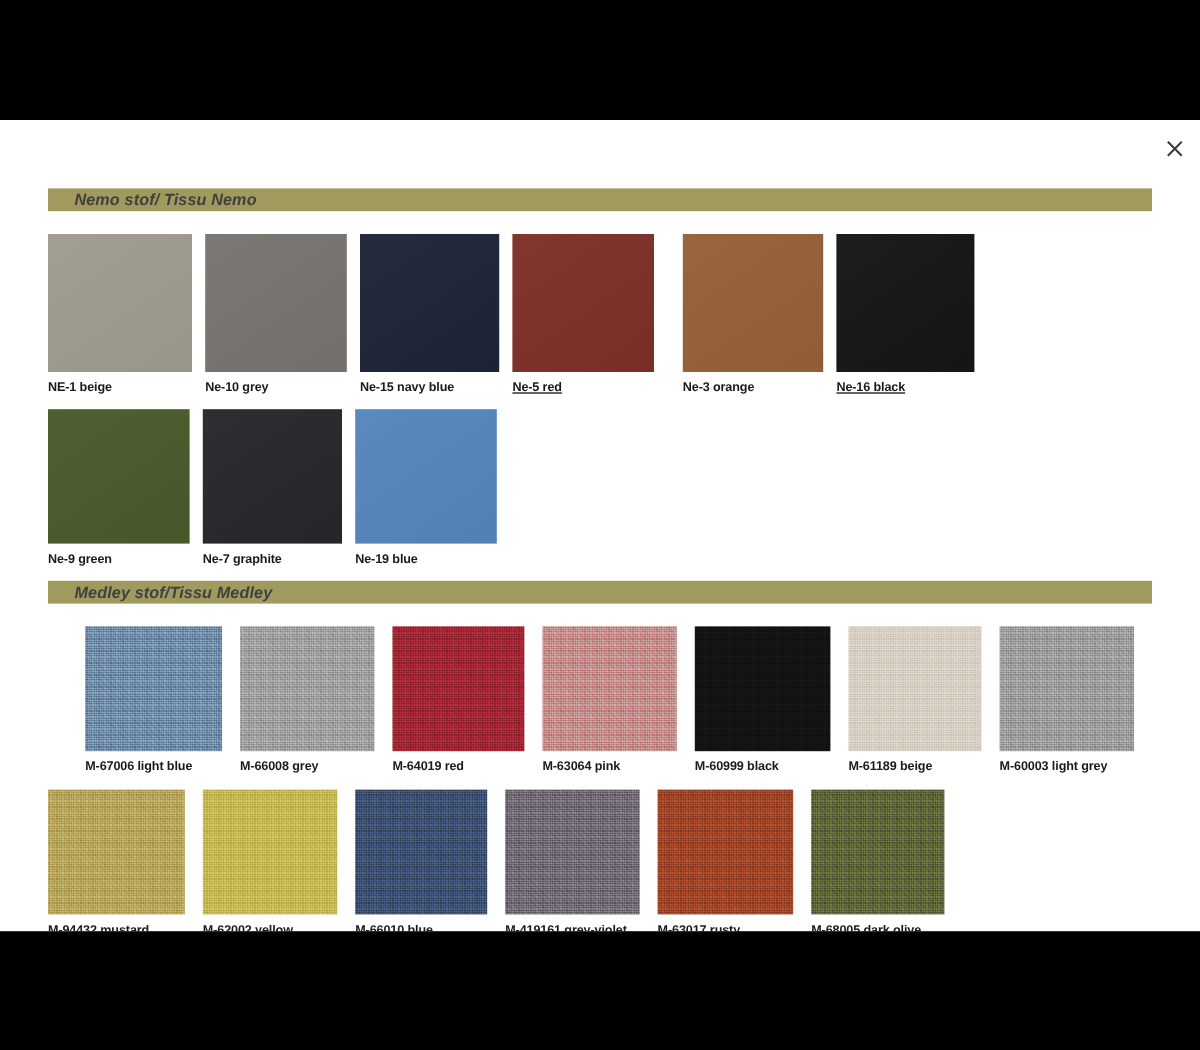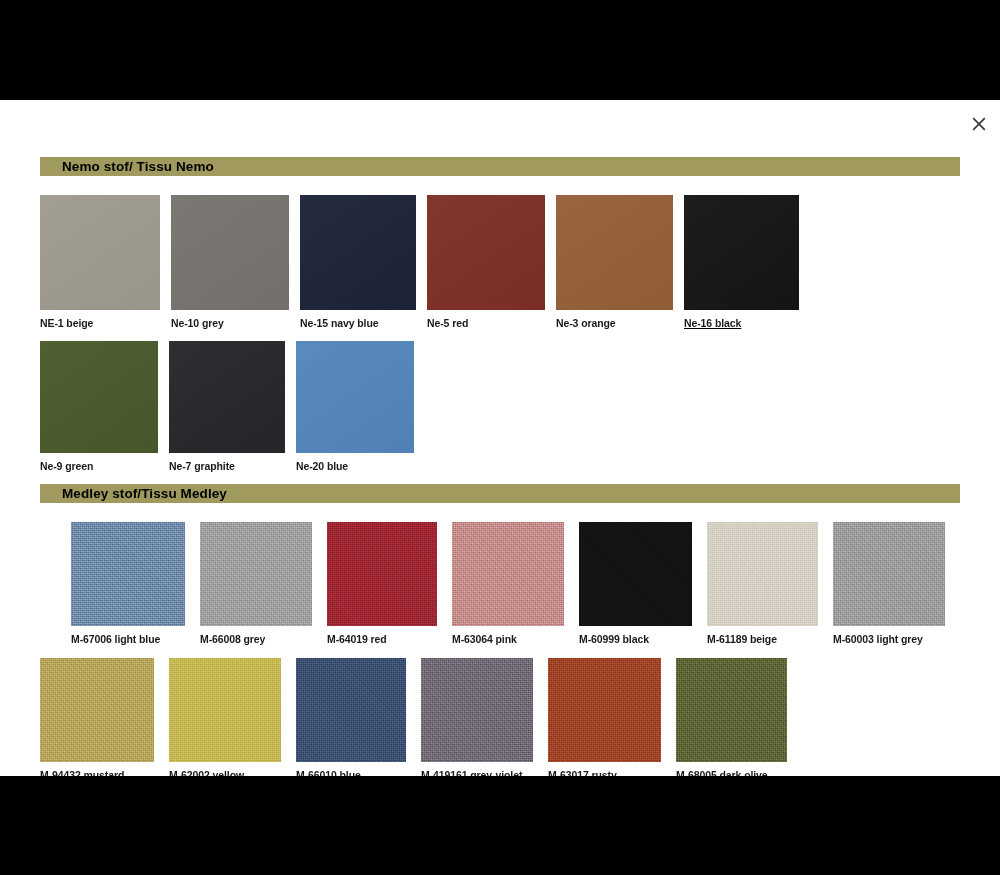--- a/index.html
+++ b/index.html
@@ -57,21 +57,22 @@
   .section-header {
     background: #a09a5e;
     height: 19px;
     display: flex;
     align-items: center;
     padding-left: 22px;
     box-sizing: border-box;
     margin-bottom: 19px;
   }
   .section-header .section-title {
-    color: #000000;
+    color: #404040;
+    font-style: italic;
     font-weight: bold;
     font-size: 13.5px;
     letter-spacing: 0.1px;
     white-space: nowrap;
   }
 
   .swatch-row {
     display: flex;
     align-items: flex-start;
     margin-bottom: 0;
@@ -143,21 +144,21 @@
               <div class="swatch-label">NE-1 beige</div>
             </div>
             <div class="swatch-cell" style="margin-right: 11px;">
               <div class="swatch smooth" style="width: 118px; height: 115px; background: rgb(119, 115, 111);"></div>
               <div class="swatch-label">Ne-10 grey</div>
             </div>
             <div class="swatch-cell" style="margin-right: 11px;">
               <div class="swatch smooth" style="width: 116px; height: 115px; background: rgb(29, 36, 56);"></div>
               <div class="swatch-label">Ne-15 navy blue</div>
             </div>
-            <div class="swatch-cell" style="margin-right: 11px;">
+            <div class="swatch-cell" style="margin-right: 24px; text-decoration: underline;">
               <div class="swatch smooth" style="width: 118px; height: 115px; background: rgb(126, 47, 38);"></div>
               <div class="swatch-label">Ne-5 red</div>
             </div>
             <div class="swatch-cell" style="margin-right: 11px;">
               <div class="swatch smooth" style="width: 117px; height: 115px; background: rgb(150, 96, 58);"></div>
               <div class="swatch-label">Ne-3 orange</div>
             </div>
             <div class="swatch-cell" style="margin-right: 11px; text-decoration: underline;">
               <div class="swatch smooth" style="width: 115px; height: 115px; background: rgb(21, 21, 21);"></div>
               <div class="swatch-label">Ne-16 black</div>
@@ -167,21 +168,21 @@
             <div class="swatch-cell" style="margin-right: 11px;">
               <div class="swatch smooth" style="width: 118px; height: 112px; background: rgb(74, 90, 43);"></div>
               <div class="swatch-label">Ne-9 green</div>
             </div>
             <div class="swatch-cell" style="margin-right: 11px;">
               <div class="swatch smooth" style="width: 116px; height: 112px; background: rgb(37, 39, 42);"></div>
               <div class="swatch-label">Ne-7 graphite</div>
             </div>
             <div class="swatch-cell" style="margin-right: 11px;">
               <div class="swatch smooth" style="width: 118px; height: 112px; background: rgb(84, 134, 187);"></div>
-              <div class="swatch-label">Ne-20 blue</div>
+              <div class="swatch-label">Ne-19 blue</div>
             </div>
           </div>
         </div>
         <div class="section group-medley">
           <div class="section-header" style="background: rgb(160, 154, 94);">
             <span class="section-title">Medley stof/Tissu Medley</span>
           </div>
           <div class="swatch-row" style="margin-bottom: 13px; justify-content: flex-end;">
             <div class="swatch-cell" style="margin-right: 15px;">
               <div class="swatch textured" style="width: 114px; height: 104px; background: rgb(109, 137, 166);"></div>

